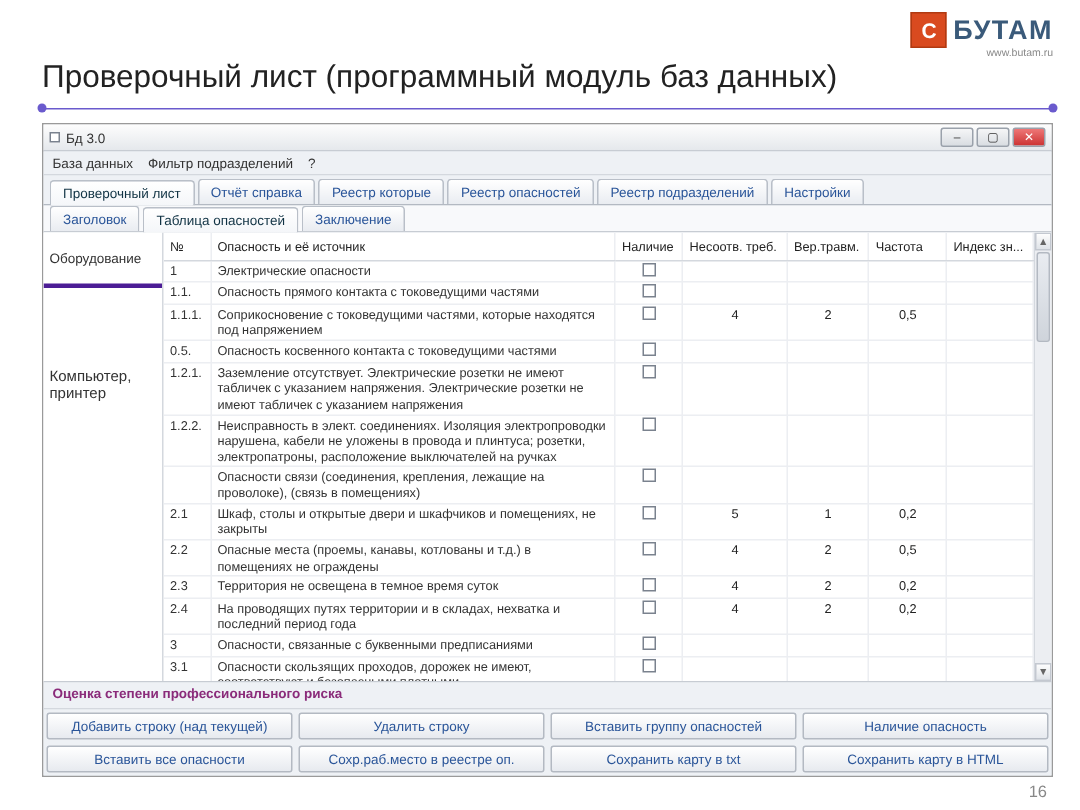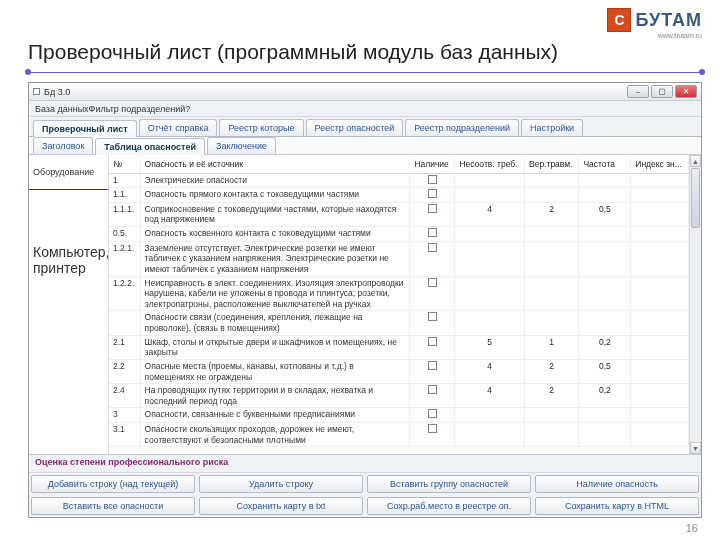--- a/index.html
+++ b/index.html
@@ -10,38 +10,38 @@
   .logo-sub { font-size: 7px; color: #888; position: absolute; right: 0; top: 24px; }
   .slide-title { position: absolute; top: 40px; left: 28px; font-size: 21px; color: #222; }
   .title-underline { position: absolute; top: 72px; left: 28px; right: 18px; height: 1px; background: #6a5acd; }
   .title-underline::before, .title-underline::after { content:''; position:absolute; width:6px; height:6px; background:#6a5acd; border-radius:50%; top:-3px; }
   .title-underline::before { left: -3px; } .title-underline::after { right: -3px; }
   .app-window { position: absolute; top: 82px; left: 28px; right: 18px; bottom: 22px; border: 1px solid #9a9a9a; background: #eef1f5; display: flex; flex-direction: column; font-size: 9px; }
   .titlebar { height: 18px; background: linear-gradient(#fdfdfd,#e5e8ec); display: flex; align-items: center; padding: 0 4px; border-bottom:1px solid #c7ccd3; }
   .tb-title { flex:1; font-size:9px; color:#333; padding-left:2px; }
   .wbtn { width:22px; height:13px; margin-left:2px; background:linear-gradient(#f5f6f7,#d9dde2); border:1px solid #9aa1ab; border-radius:2px; display:flex; align-items:center; justify-content:center; font-size:8px; color:#333;}
   .wbtn.close{ background:linear-gradient(#e77,#c33); color:#fff; }
-  .menubar { height:16px; background:#eef1f5; display:flex; align-items:center; padding:0 6px; border-bottom:1px solid #d4d8de; font-size:9px; color:#333; }
+  .menubar { height:16px; background:#eef1f5; display:flex; align-items:center; gap:10px; padding:0 6px; border-bottom:1px solid #d4d8de; font-size:9px; color:#333; }
   .tabs { height:20px; background:#eef1f5; display:flex; align-items:flex-end; padding:0 4px; border-bottom:1px solid #b3b9c2; }
   .tab { padding:3px 8px; font-size:9px; color:#2a5599; background:linear-gradient(#fff,#e9ecf1); border:1px solid #b9bfc8; border-bottom:none; border-radius:3px 3px 0 0; margin-right:2px; }
-  .tab.active { font-weight:bold; color:#134; background:linear-gradient(#fff,#f4f6f9); position:relative; top:1px; }
+  .tab.active { font-weight:normal; color:#134; background:linear-gradient(#fff,#f4f6f9); position:relative; top:1px; }
   .subtabs { height:18px; background:#f8f9fb; display:flex; align-items:flex-end; padding:0 4px; border-bottom:1px solid #c7ccd3; }
   .grid-wrap { flex:1; display:flex; overflow:hidden; background:#fff; border-bottom:1px solid #c7ccd3; }
   .left-col { width:80px; border-right:1px solid #d4d8de; background:#fff; }
-  .col-head { height:18px; display:flex; align-items:center; padding:17px 4px; font-size:9px; color:#333; border-bottom:1px solid #4c1d95; background:#fff; }
+  .col-head { height:18px; display:flex; align-items:center; padding:17px 4px; font-size:9px; color:#333; border-bottom:3px solid #4c1d95; background:#fff; }
   .grid { flex:1; overflow:auto; }
   table { border-collapse:collapse; width:100%; font-size:8.5px; color:#222; }
   th { text-align:left; font-weight:normal; padding:2px 4px; border-bottom:1px solid #d4d8de; border-right:1px solid #eceef2; background:#fff; height:18px; white-space:nowrap; font-size:8.5px;}
   td { padding:1px 4px; border-bottom:1px solid #eceef2; border-right:1px solid #eceef2; vertical-align:top; line-height:1.25; }
   td.num { width:28px; color:#333; }
   td.desc { color:#333; }
   td.chk { width:24px; text-align:center; }
   td.v { width:50px; text-align:center; }
   .cbox { display:inline-block; width:9px; height:9px; border:1px solid #7a828e; background:#fff; }
-  .left-label { padding:4px; font-size:14px; color:#333; }
+  .left-label { padding:4px; font-size:10px; color:#333; }
   .footer-label { height:18px; padding:2px 6px; font-size:9px; font-weight:bold; color:#8a2b7a; background:#eef1f5; border-bottom:1px solid #d4d8de;}
   .btn-rows { background:#eef1f5; }
   .btn-row { display:flex; }
   .fbtn { flex:1; margin:2px; padding:3px 4px; font-size:9px; text-align:center; color:#2a5599; background:linear-gradient(#fff,#e7eaef); border:1px solid #b3b9c2; border-radius:2px; }
   .pagenum { position:absolute; right:22px; bottom:6px; font-size:11px; color:#888; }
   .scrollbar { width:12px; background:#eceef2; border-left:1px solid #d4d8de; display:flex; flex-direction:column; }
   .sb-btn{height:12px;background:linear-gradient(#fdfdfd,#dfe3e8);border:1px solid #c3c8d0;font-size:7px;display:flex;align-items:center;justify-content:center;color:#666;}
   .sb-thumb{flex:0 0 60px;background:linear-gradient(#e9ecf1,#cfd4db);border:1px solid #b3b9c2;border-radius:2px;margin:1px;}
   .sb-track{flex:1;}
   .pick{display:inline-block;width:7px;height:7px;border:1px solid #7a828e;background:#fff;margin-right:2px;vertical-align:middle;}
@@ -179,20 +179,29 @@
             <tr>
               <td class="num">2.2</td>
               <td class="desc">Опасные места (проемы, канавы, котлованы и т.д.) в помещениях не ограждены</td>
               <td class="chk"><span class="cbox"></span></td>
               <td class="v">4</td>
               <td class="v">2</td>
               <td class="v">0,5</td>
               <td class="v"></td>
             </tr>
             <tr>
+              <td class="num">2.3</td>
+              <td class="desc">Территория не освещена в темное время суток</td>
+              <td class="chk"><span class="cbox"></span></td>
+              <td class="v">4</td>
+              <td class="v">2</td>
+              <td class="v">0,2</td>
+              <td class="v"></td>
+            </tr>
+            <tr>
               <td class="num">2.4</td>
               <td class="desc">На проводящих путях территории и в складах, нехватка и последний период года</td>
               <td class="chk"><span class="cbox"></span></td>
               <td class="v">4</td>
               <td class="v">2</td>
               <td class="v">0,2</td>
               <td class="v"></td>
             </tr>
             <tr>
               <td class="num">3</td>
@@ -225,20 +234,20 @@
   <div class="footer-label">Оценка степени профессионального риска</div>
   <div class="btn-rows">
     <div class="btn-row">
       <div class="fbtn">Добавить строку (над текущей)</div>
       <div class="fbtn">Удалить строку</div>
       <div class="fbtn">Вставить группу опасностей</div>
       <div class="fbtn">Наличие опасность</div>
     </div>
     <div class="btn-row">
       <div class="fbtn">Вставить все опасности</div>
+      <div class="fbtn">Сохр.раб.место в реестре оп.</div>
       <div class="fbtn">Сохранить карту в txt</div>
-      <div class="fbtn">Сохр.раб.место в реестре оп.</div>
       <div class="fbtn">Сохранить карту в HTML</div>
     </div>
   </div>
 </div>
 
 <div class="pagenum">16</div>
 
 </body></html>

